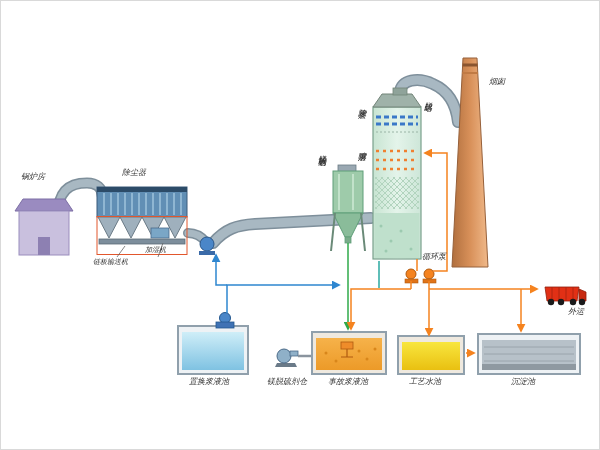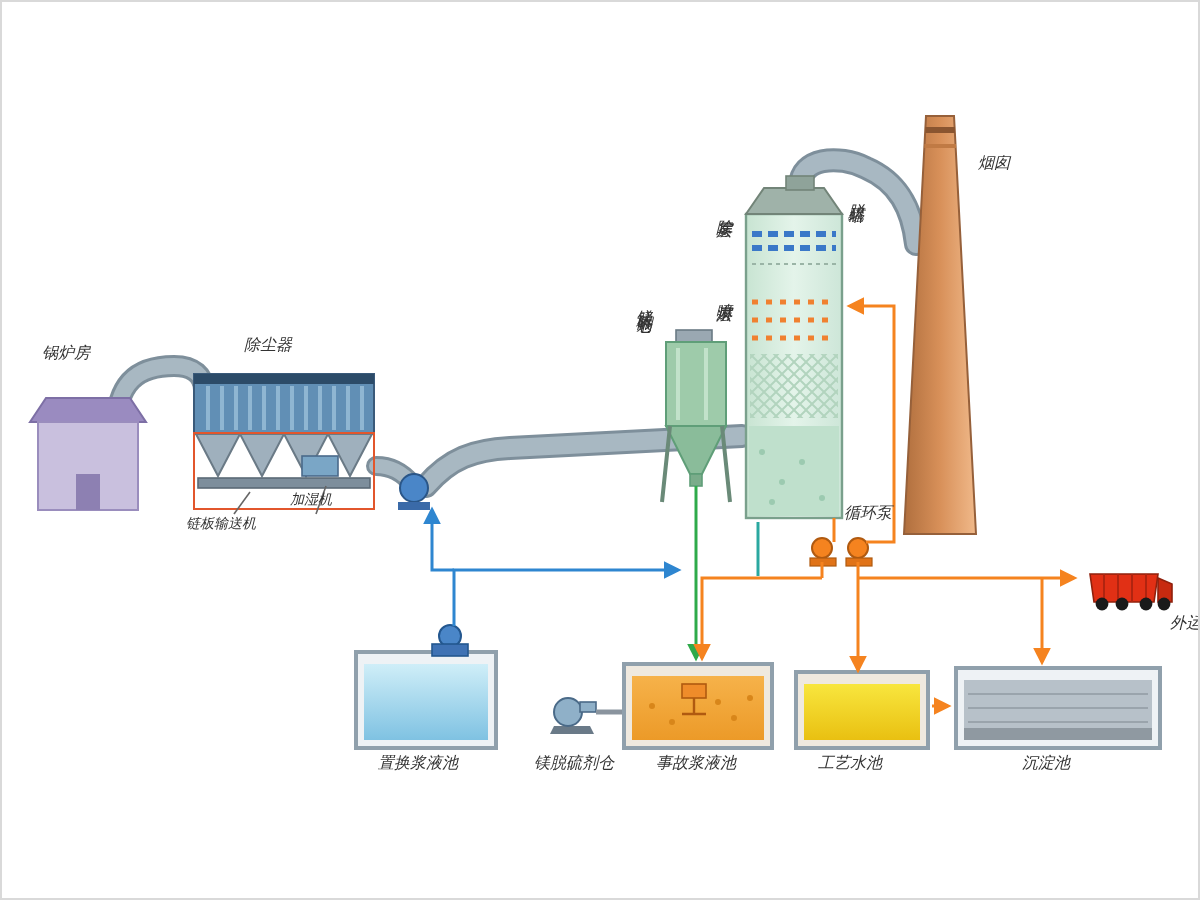--- a/index.html
+++ b/index.html
@@ -213,15 +213,15 @@
 <span class="lbl vlbl" style="left:356px;top:102px">除雾层</span>
 <span class="lbl vlbl" style="left:356px;top:144px">喷淋层</span>
 <span class="lbl vlbl" style="left:422px;top:94px">脱硫塔</span>
 <span class="lbl" style="left:488px;top:77px">烟囱</span>
 <span class="lbl" style="left:421px;top:252px">循环泵</span>
 <span class="lbl" style="left:188px;top:377px">置换浆液池</span>
 <span class="lbl" style="left:266px;top:377px">镁脱硫剂仓</span>
 <span class="lbl" style="left:327px;top:377px">事故浆液池</span>
 <span class="lbl" style="left:408px;top:377px">工艺水池</span>
 <span class="lbl" style="left:510px;top:377px">沉淀池</span>
-<span class="lbl" style="left:584px;top:307px">外运</span>
+<span class="lbl" style="left:567px;top:307px">外运</span>
 
 </div>
 
 </body></html>

